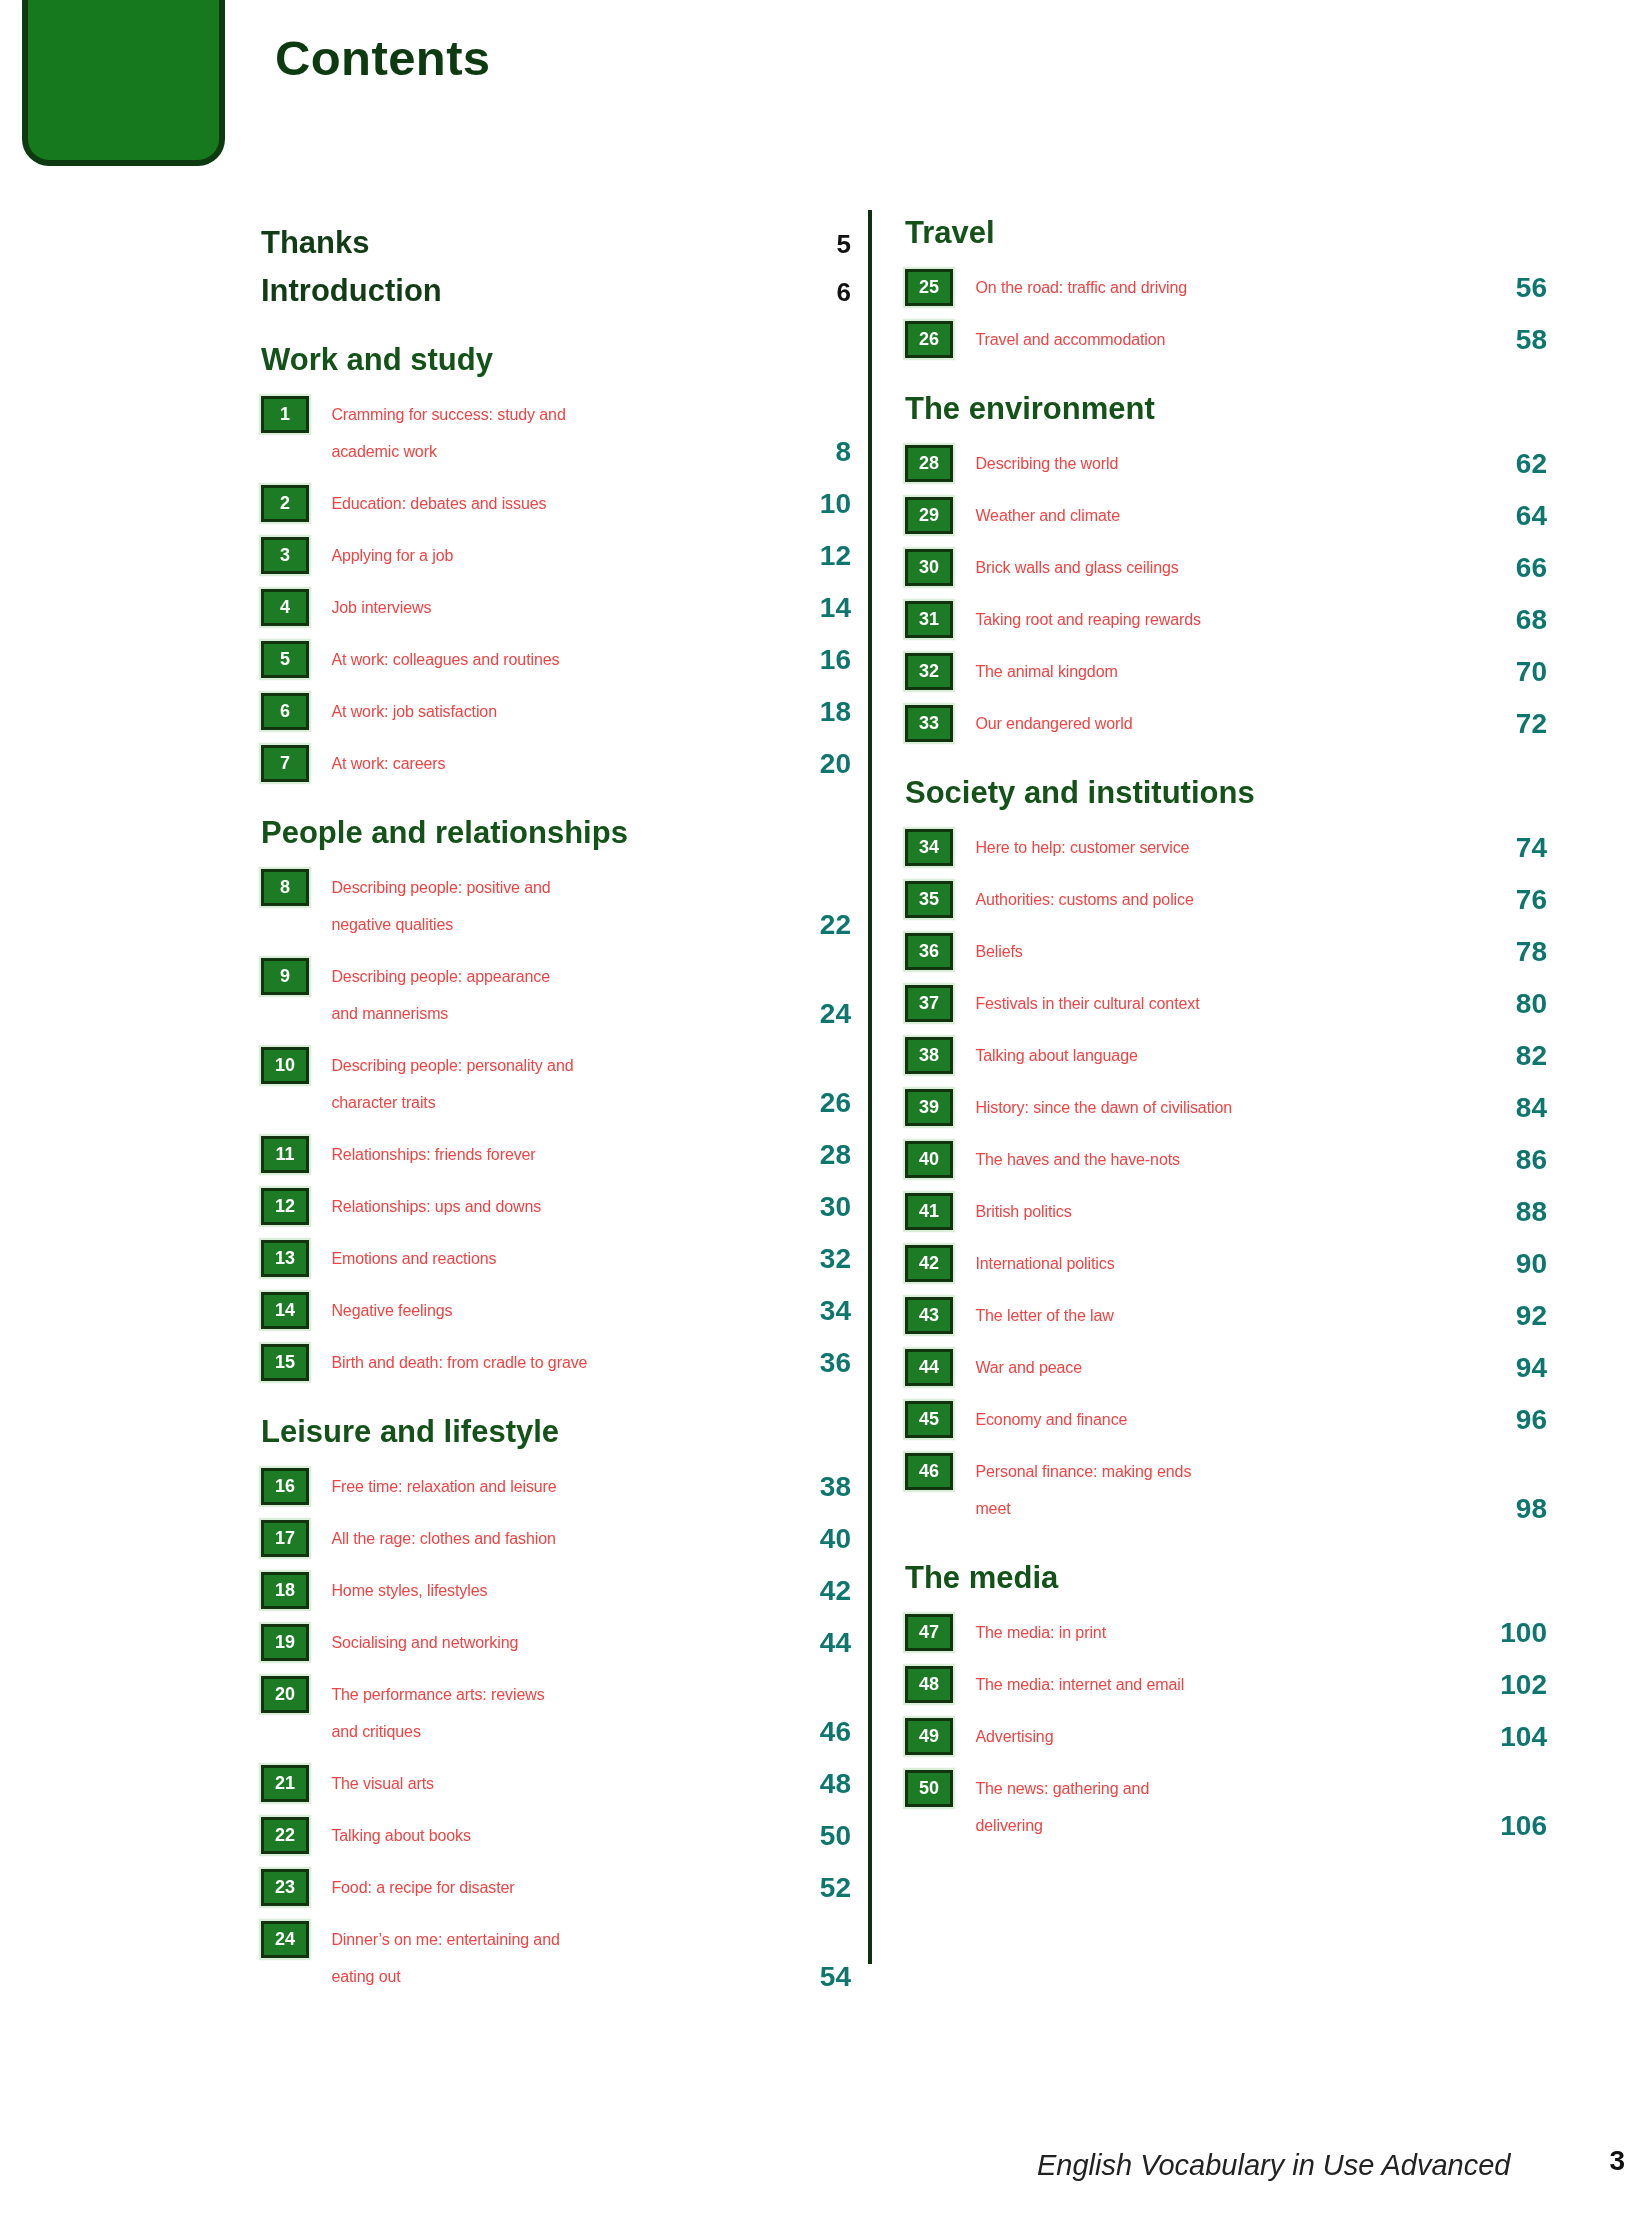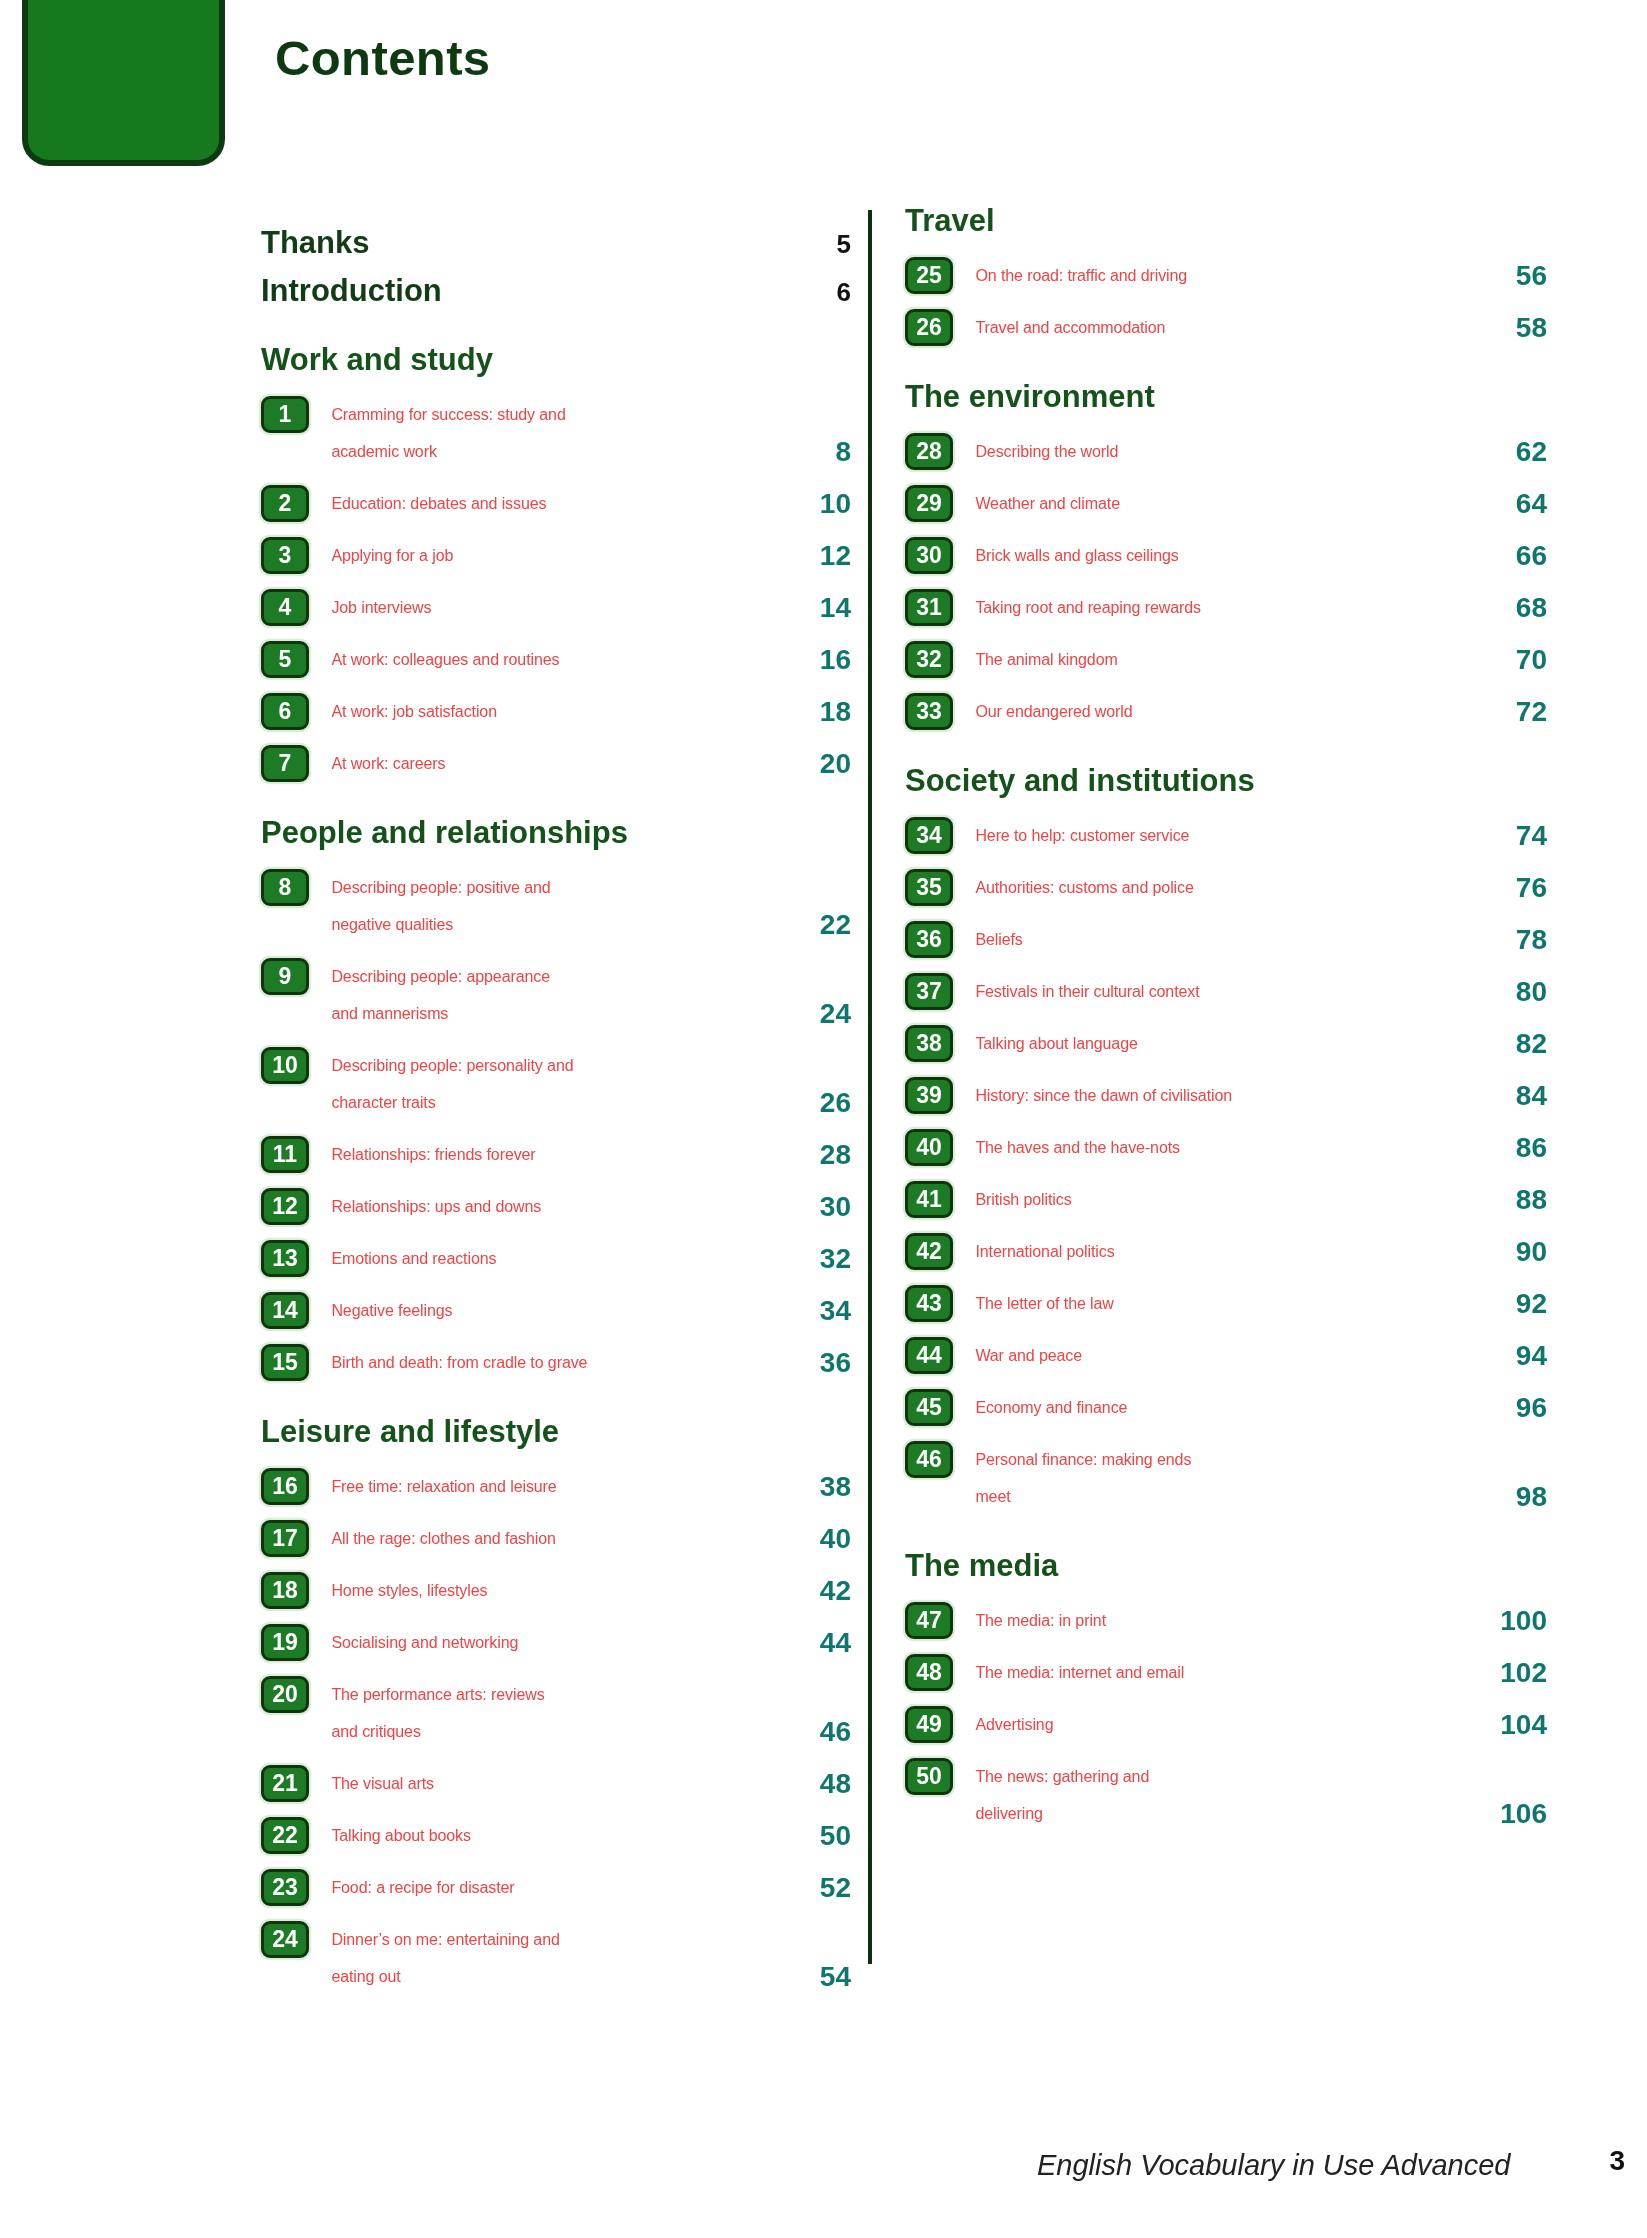--- a/index.html
+++ b/index.html
@@ -26,27 +26,27 @@
   .front-row {
     display:flex; justify-content:space-between; align-items:baseline;
     margin-bottom:12px;
   }
   .front-label { font-size:31px; line-height:36px; font-weight:700; color:#123c16; }
   .front-page  { font-size:26px; font-weight:700; color:#121212; min-width:40px; text-align:right; }
 
   .section-title {
     margin:33px 0 18px 0; font-size:31px; line-height:36px; font-weight:700; color:#14521a;
   }
-  .col > .section-title:first-child { margin-top:0; }
+  .col > .section-title:first-child { margin-top:12px; }
 
   .unit-row { display:flex; align-items:flex-start; margin-bottom:15px; }
   .badge {
     flex:0 0 auto; width:48px; height:37px; box-sizing:border-box;
-    background:#1c7b24; border:3.7px solid #11340f; border-radius:9px;
-    color:#ffffff; font-size:23px; font-weight:700;
+    background:#1c7b24; border:3.7px solid #11340f; border-radius:0;
+    color:#ffffff; font-size:18px; font-weight:700;
     display:flex; align-items:center; justify-content:center;
     box-shadow:0 0 0 2.2px rgba(150,205,150,0.35);
   }
   .unit-title {
     flex:1 1 auto; margin-left:22.4px;
     font-size:16px; line-height:37px; font-weight:400; color:#ef4444;
     letter-spacing:-0.1px;
   }
   .unit-page {
     flex:0 0 auto; align-self:flex-end; margin-left:7.5px; min-width:40px;

